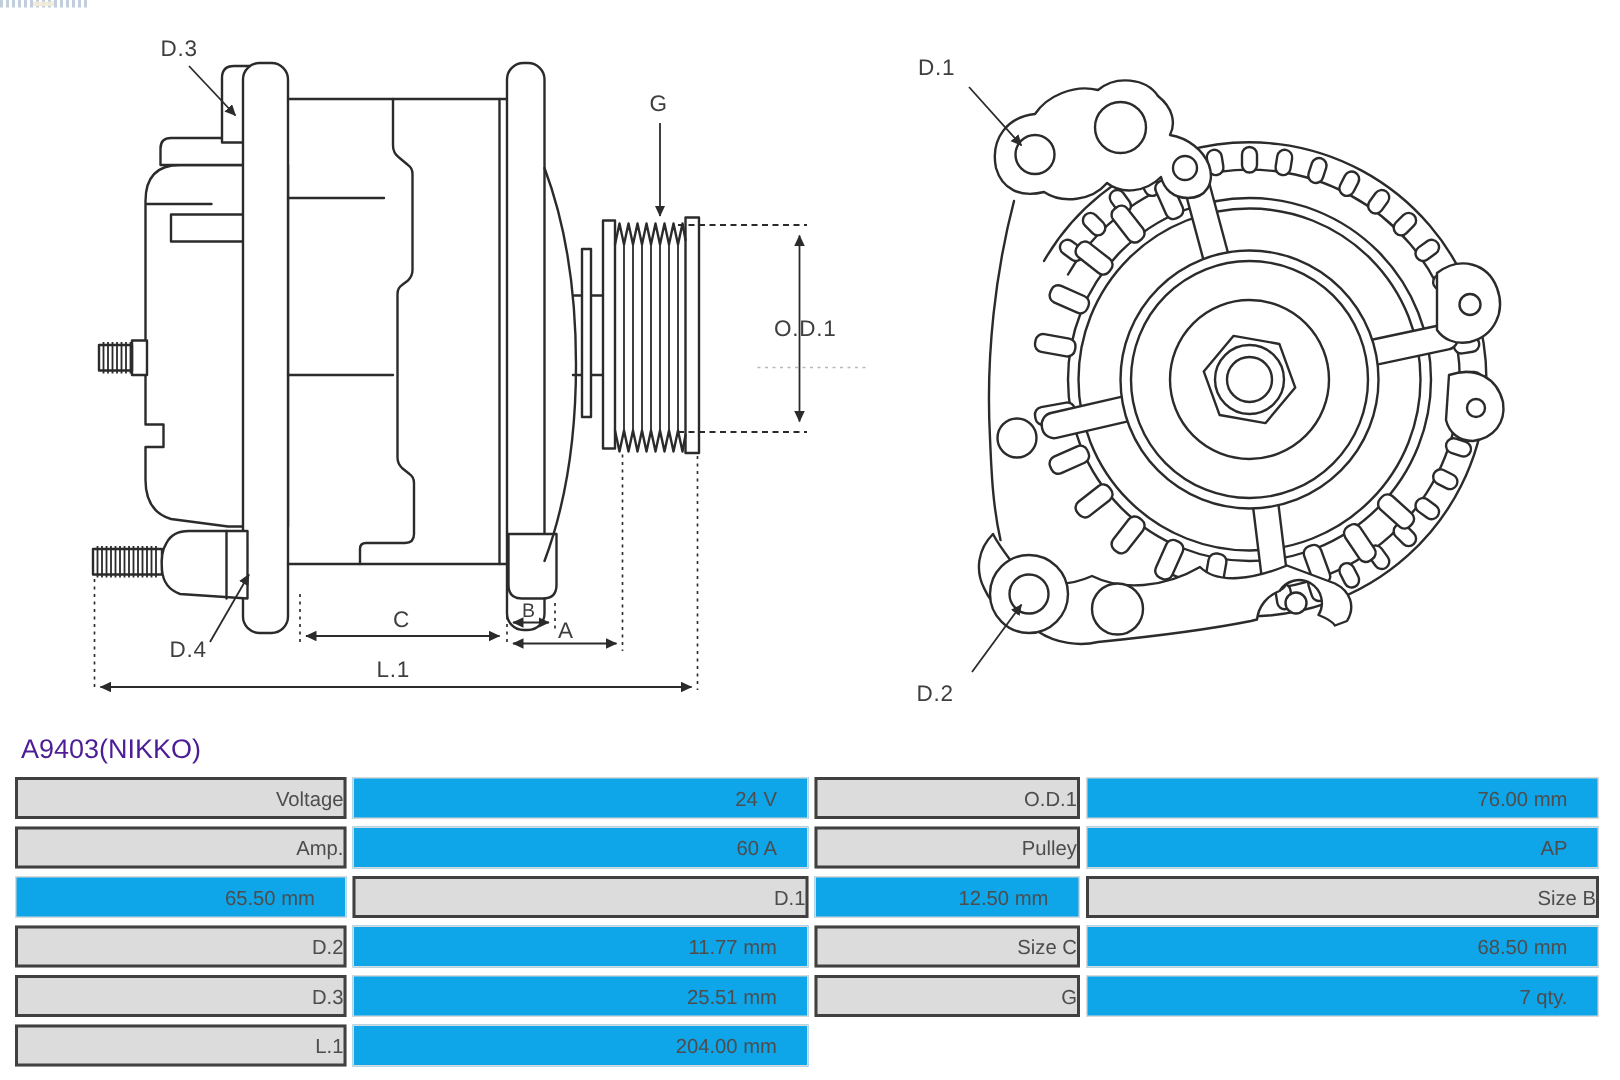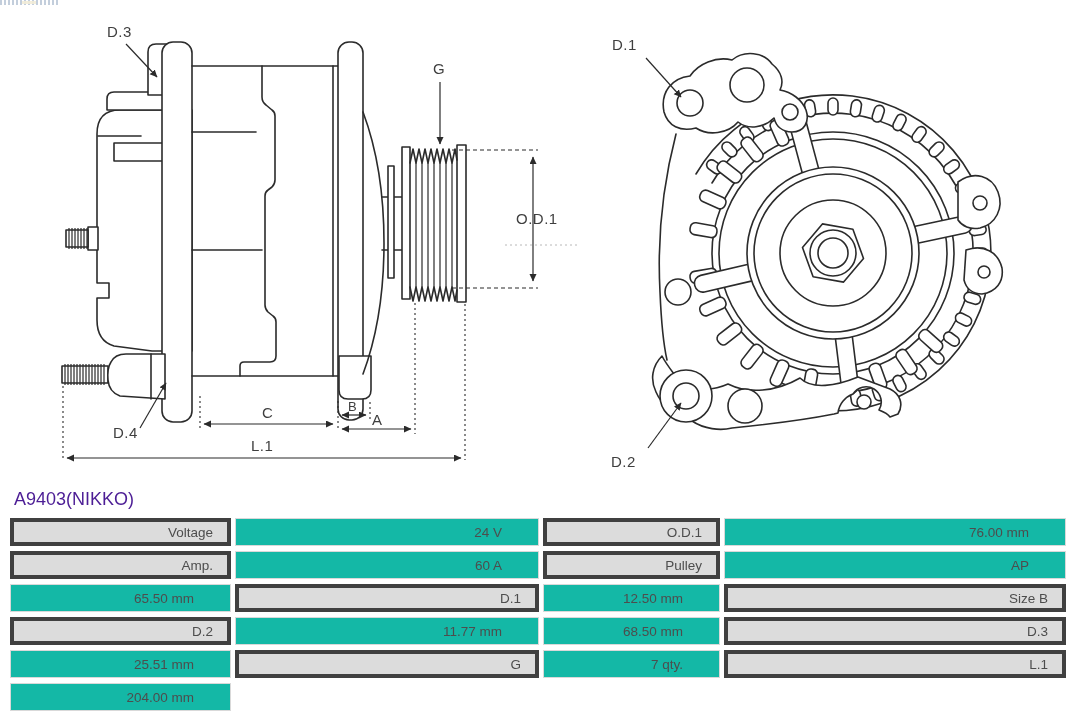--- a/index.html
+++ b/index.html
@@ -15,22 +15,22 @@
   .dot{fill:none;stroke:#2b2b2b;stroke-width:1.1;stroke-dasharray:2 3;}
   .dsh{fill:none;stroke:#2b2b2b;stroke-width:1.2;stroke-dasharray:4 3;}
   .faint{fill:none;stroke:#b8b8b8;stroke-width:1;stroke-dasharray:2 3;}
   .dim{fill:none;stroke:#2b2b2b;stroke-width:1.2;}
   .lbl{fill:#3f3f3f;font-size:15px;letter-spacing:.5px;}
   .lblsm{fill:#3f3f3f;font-size:13px;}
   #part-title{position:absolute;left:14px;top:489px;font-size:18px;color:#4c1d95;}
   #spec-table{position:absolute;left:10px;top:518px;width:1056px;display:grid;
     grid-template-columns:221px 304px 177px 342px;grid-auto-rows:28px;gap:5px 4px;}
   .cell{display:flex;align-items:center;justify-content:flex-end;font-size:13.5px;color:#4d4d4d;box-sizing:border-box;}
-  .cell.lab{background:#dcdcdc;border:4px solid #404040;padding-right:14px;}
-  .cell.val{background:#14b8a6;border:1px solid #d9d9d9;padding-right:36px;}
+  .cell.lab{background:#dcdcdc;border:2px solid #404040;padding-right:0;}
+  .cell.val{background:#0ea5e9;border:1px solid #d9d9d9;padding-right:20px;}
 </style>
 </head>
 <body>
 
 <div id="stage">
 
   <div id="corner-artifact"></div>
 
   <svg id="diagram-svg" width="1080" height="486" viewBox="0 0 1080 486">
     <defs>
@@ -256,20 +256,21 @@
     <div class="cell val">AP</div>
 
     <div class="cell val">65.50 mm</div>
     <div class="cell lab">D.1</div>
     <div class="cell val">12.50 mm</div>
 
     <div class="cell lab">Size B</div>
     <div class="cell lab">D.2</div>
     <div class="cell val">11.77 mm</div>
 
+    <div class="cell lab">Size C</div>
     <div class="cell val">68.50 mm</div>
     <div class="cell lab">D.3</div>
     <div class="cell val">25.51 mm</div>
 
     <div class="cell lab">G</div>
     <div class="cell val">7 qty.</div>
     <div class="cell lab">L.1</div>
     <div class="cell val">204.00 mm</div>
   </div>
 

